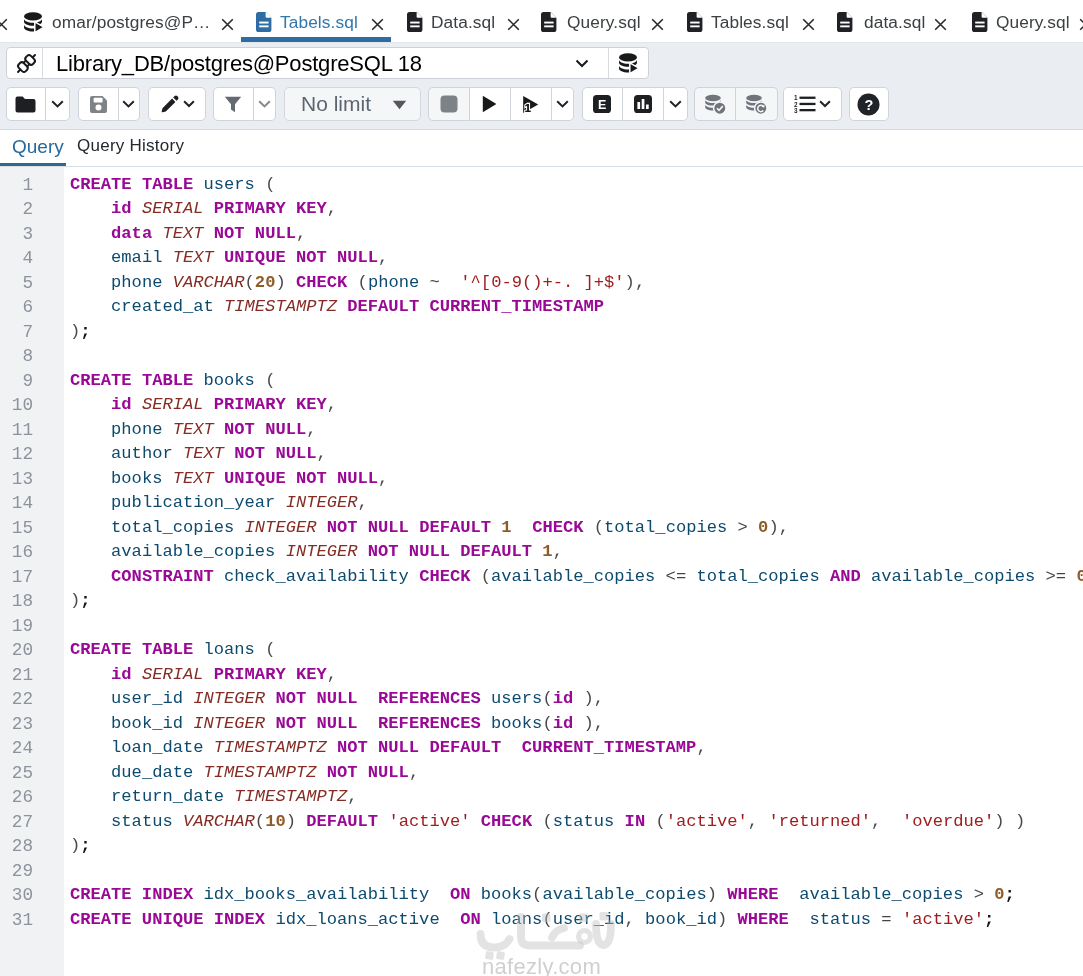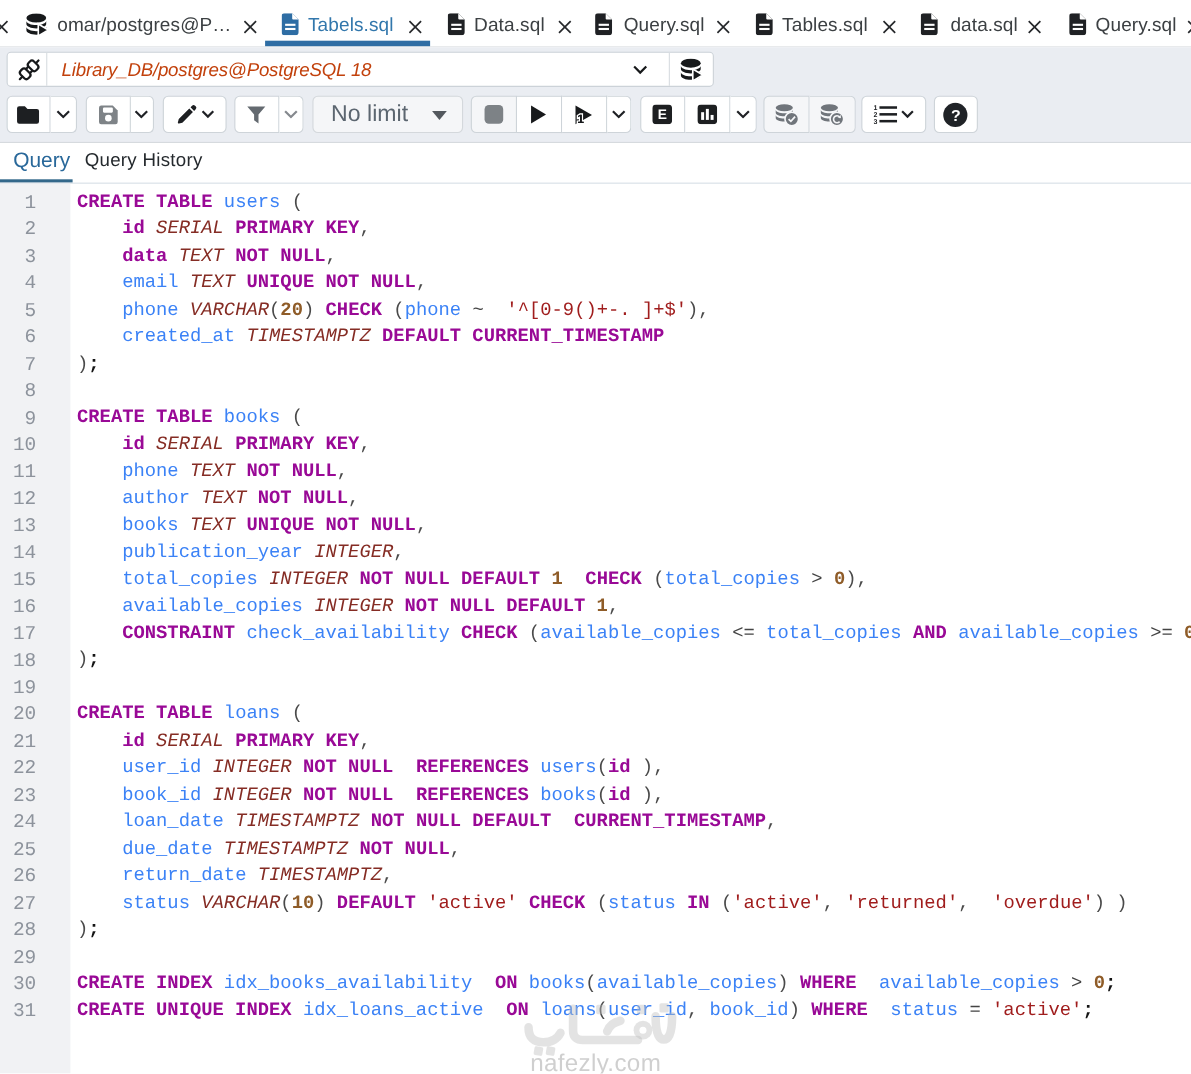--- a/index.html
+++ b/index.html
@@ -9,21 +9,21 @@
 #tabbar { position:absolute; left:0; top:0; width:1083px; height:43px; background:#fff; border-bottom:1px solid #e3e5e8; }
 #tabbar .ic { position:absolute; top:12px; }
 #tabbar .lbl { position:absolute; top:0; line-height:45px; font-size:17.3px; color:#3c4043; white-space:nowrap; letter-spacing:0.1px; }
 #tabbar .blue { color:#3277ac; }
 #tabbar .x { position:absolute; top:17px; }
 #ul { position:absolute; left:241px; top:37px; width:150px; height:4.8px; background:#2e6da4; }
 
 #grayzone { position:absolute; left:0; top:43px; width:1083px; height:87px; background:#eaedf2; border-bottom:1px solid #d6dade; }
 #conn { position:absolute; left:6px; top:4px; width:643px; height:32px; background:#fff; border:1px solid #ccd2d8; border-radius:4px; }
 #conn .plugcell { position:absolute; left:0; top:0; width:36px; height:30px; border-right:1px solid #d8dce0; display:flex; align-items:center; justify-content:center; padding-left:4px; }
-#conn .txt { position:absolute; left:49px; top:0; line-height:31px; font-size:17px; color:#c2410c; letter-spacing:-0.2px;font-style:italic; }
+#conn .txt { position:absolute; left:49px; top:0; line-height:31px; font-size:22px; color:#000000; letter-spacing:-0.2px; }
 #conn .chev { position:absolute; left:568px; top:11px; }
 #conn .dbcell { position:absolute; left:601px; top:0; width:41px; height:30px; border-left:1px solid #d8dce0; display:flex; align-items:center; justify-content:center; }
 .btn { position:absolute; top:44px; height:34px; background:#fff; border:1px solid #ced4d9; display:flex; align-items:center; justify-content:center; }
 .rl { border-radius:5px 0 0 5px; }
 .rm { border-left:none; }
 .rr { border-radius:0 5px 5px 0; border-left:none; }
 .rb { border-radius:5px; }
 .dis { background:#f5f6f8; }
 #nolimit { position:absolute; left:284px; top:44px; width:137px; height:34px; background:#f5f6f8; border:1px solid #d4d8dc; border-radius:5px; }
 #nolimit span { position:absolute; left:16px; top:0; line-height:32px; font-size:21px; color:#5c6670; }
@@ -33,21 +33,21 @@
 #qtabs .qt { position:absolute; left:12px; top:6px; font-size:19px; color:#29689a; }
 #qtabs .qh { position:absolute; left:77px; top:6px; font-size:17px; color:#24292d; letter-spacing:0.25px; }
 #qtabs .qul { position:absolute; left:0; top:33px; width:66px; height:4px; background:#33688a; }
 
 #editor { position:absolute; left:0; top:166px; width:1083px; height:810px; background:#fff; border-top:1px solid #d6dee6; }
 #gutter { position:absolute; left:0; top:0; width:64px; height:809px; background:#f1f2f4; }
 #lnums { position:absolute; left:0; top:5.75px; width:33px; text-align:right; font-family:"Liberation Mono",monospace; font-size:17.7px; line-height:24.5px; color:#8d939c; }
 #code { position:absolute; left:70px; top:5.75px; font-family:"Liberation Mono",monospace; font-size:17.12px; line-height:24.5px; color:#333; white-space:pre; }
 .k { color:#990996; font-weight:bold;text-align:right; }
 .t { color:#852c24;font-style:italic; }
-.v { color:#3b82f6;text-align:right; }
+.v { color:#0c4a6e;text-align:right; }
 .n { color:#8f5c28; font-weight:bold; }
 .s { color:#a01d1d; }
 .p { color:#4a4a4a; }
 .o { color:#444; }
 .sc { color:#141414; font-weight:bold; }
 
 #wm { position:absolute; left:0; top:5px; width:1083px; height:798px; pointer-events:none; }
 #wmtext { position:absolute; left:0; top:949px; width:1083px; text-align:center; font-size:22px; color:rgba(128,128,128,0.38); letter-spacing:0.3px; }
 </style>
 </head>

